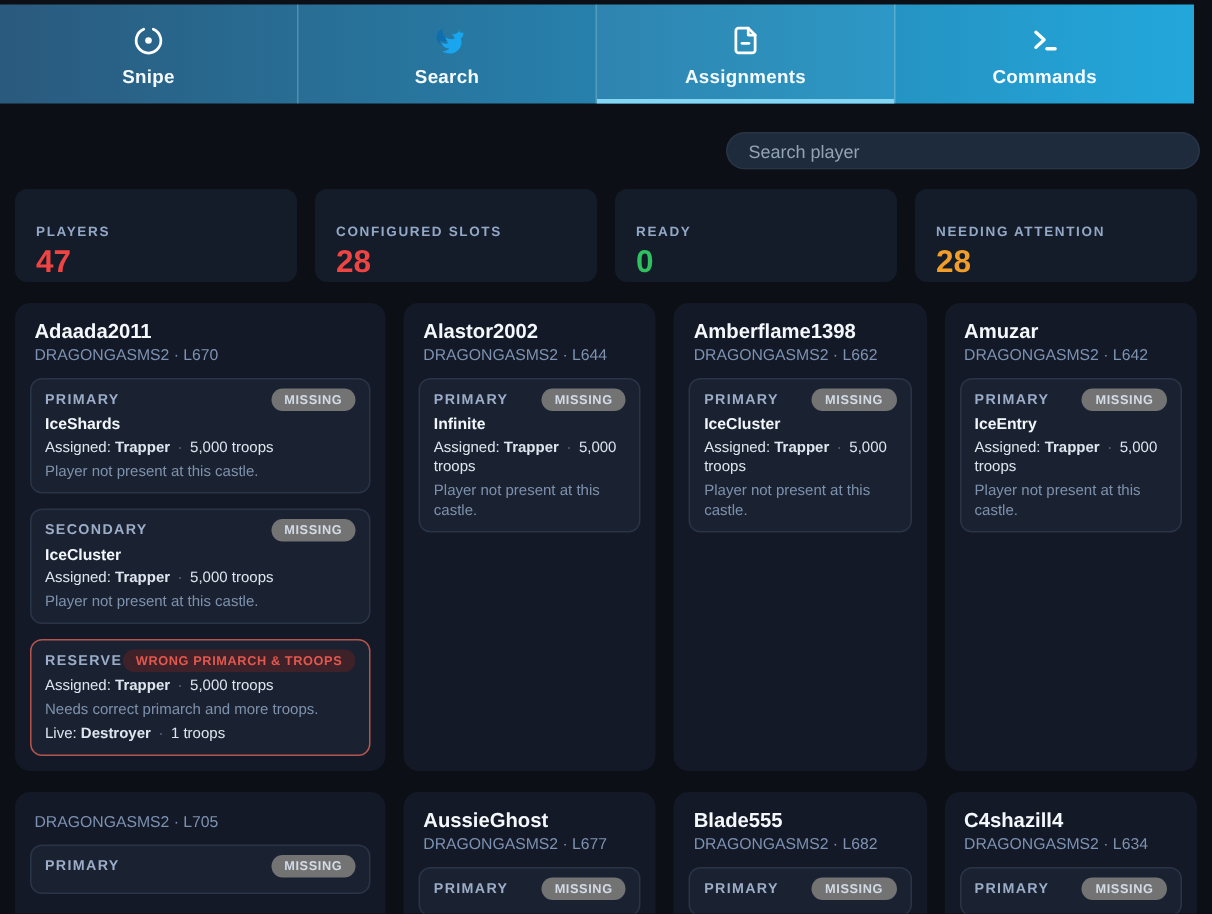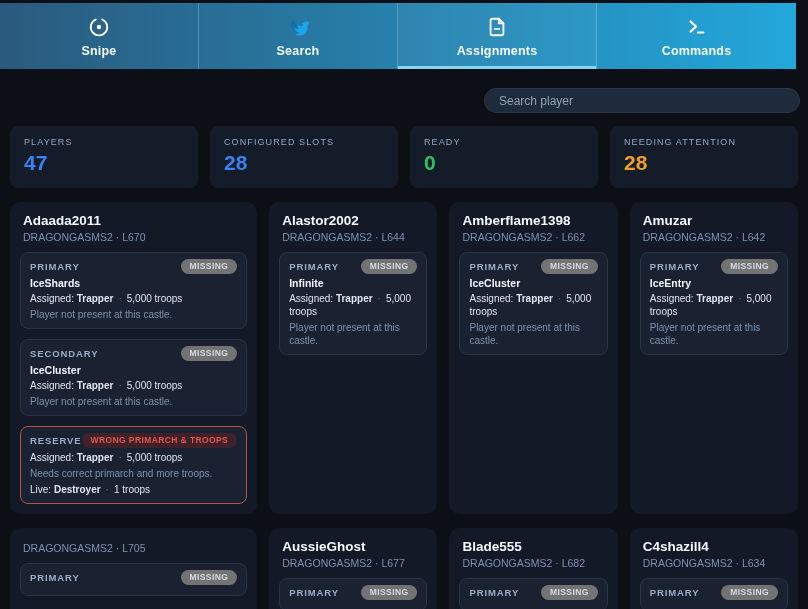--- a/index.html
+++ b/index.html
@@ -42,22 +42,22 @@
     font-size:12px; color:#dfe7ef; outline:none;
   }
   .search-input::placeholder { color:#93a2b4; }
   
   .stats-grid, .cards-grid {
     display:grid; grid-template-columns:repeat(4,1fr);
     column-gap:12px; padding:0 10px;
   }
   .stats-grid { margin-bottom:14px; }
   .stat-card { background:#151c29; border-radius:8px; padding:11px 14px 12px 14px; height:62px; }
-  .stat-label { font-size:9px; font-weight:normal; letter-spacing:1.1px; color:#93a8c6; text-transform:uppercase; }
-  .stat-value { font-size:21px; font-weight:bold; color:#3b82f6; margin-top:4px; line-height:1.1; }
+  .stat-label { font-size:9px; font-weight:bold; letter-spacing:1.1px; color:#93a8c6; text-transform:uppercase;margin-top:12px; }
+  .stat-value { font-size:21px; font-weight:bold; color:#ef4444; margin-top:4px; line-height:1.1; }
   .stat-value.green { color:var(--ready-green); }
   .stat-value.orange { color:var(--attention-orange); }
   
   .cards-grid { row-gap:14px; align-items:stretch; }
   .player-card { background:#131927; border-radius:10px; padding:11px 10px 10px 10px; }
   .player-name { font-size:13.5px; font-weight:bold; color:#f4f7fb; padding:0 3px; }
   .player-subtitle { font-size:10.5px; color:#7d92b2; padding:0 3px; margin:3px 0 9px 0; }
   .slot {
     background:#1a2232; border:1px solid #2a3447; border-radius:8px;
     padding:6px 9px 7px 9px; margin-bottom:10px;

